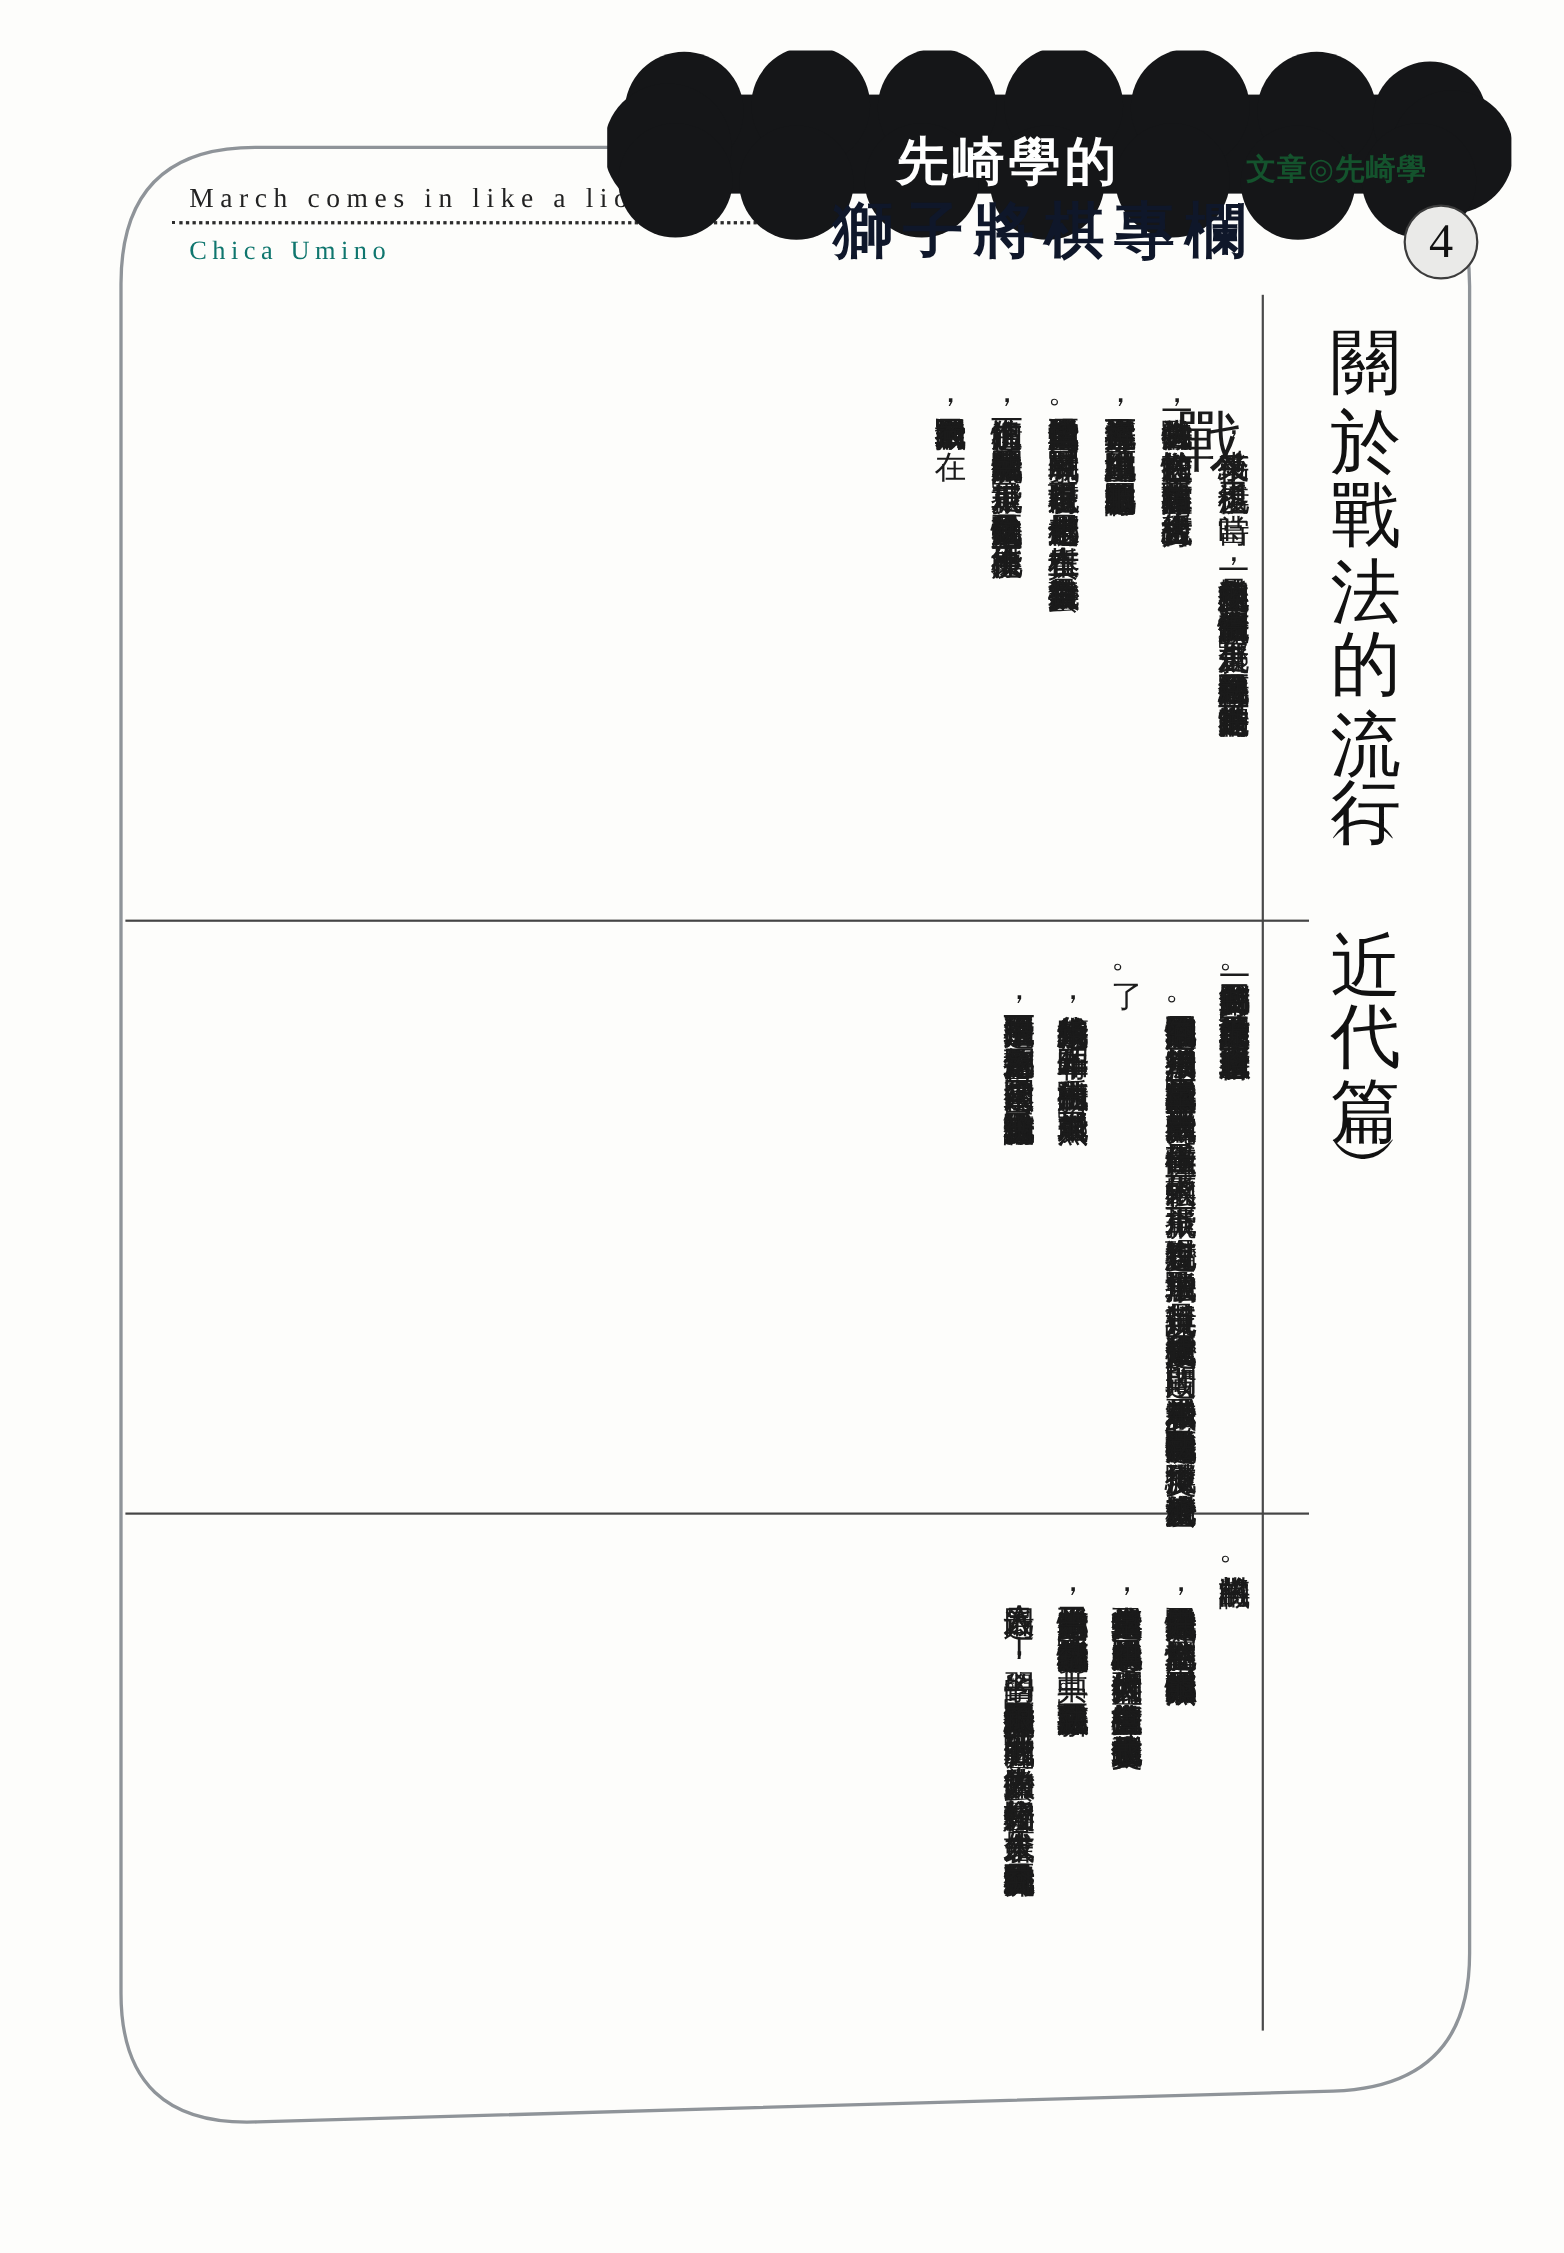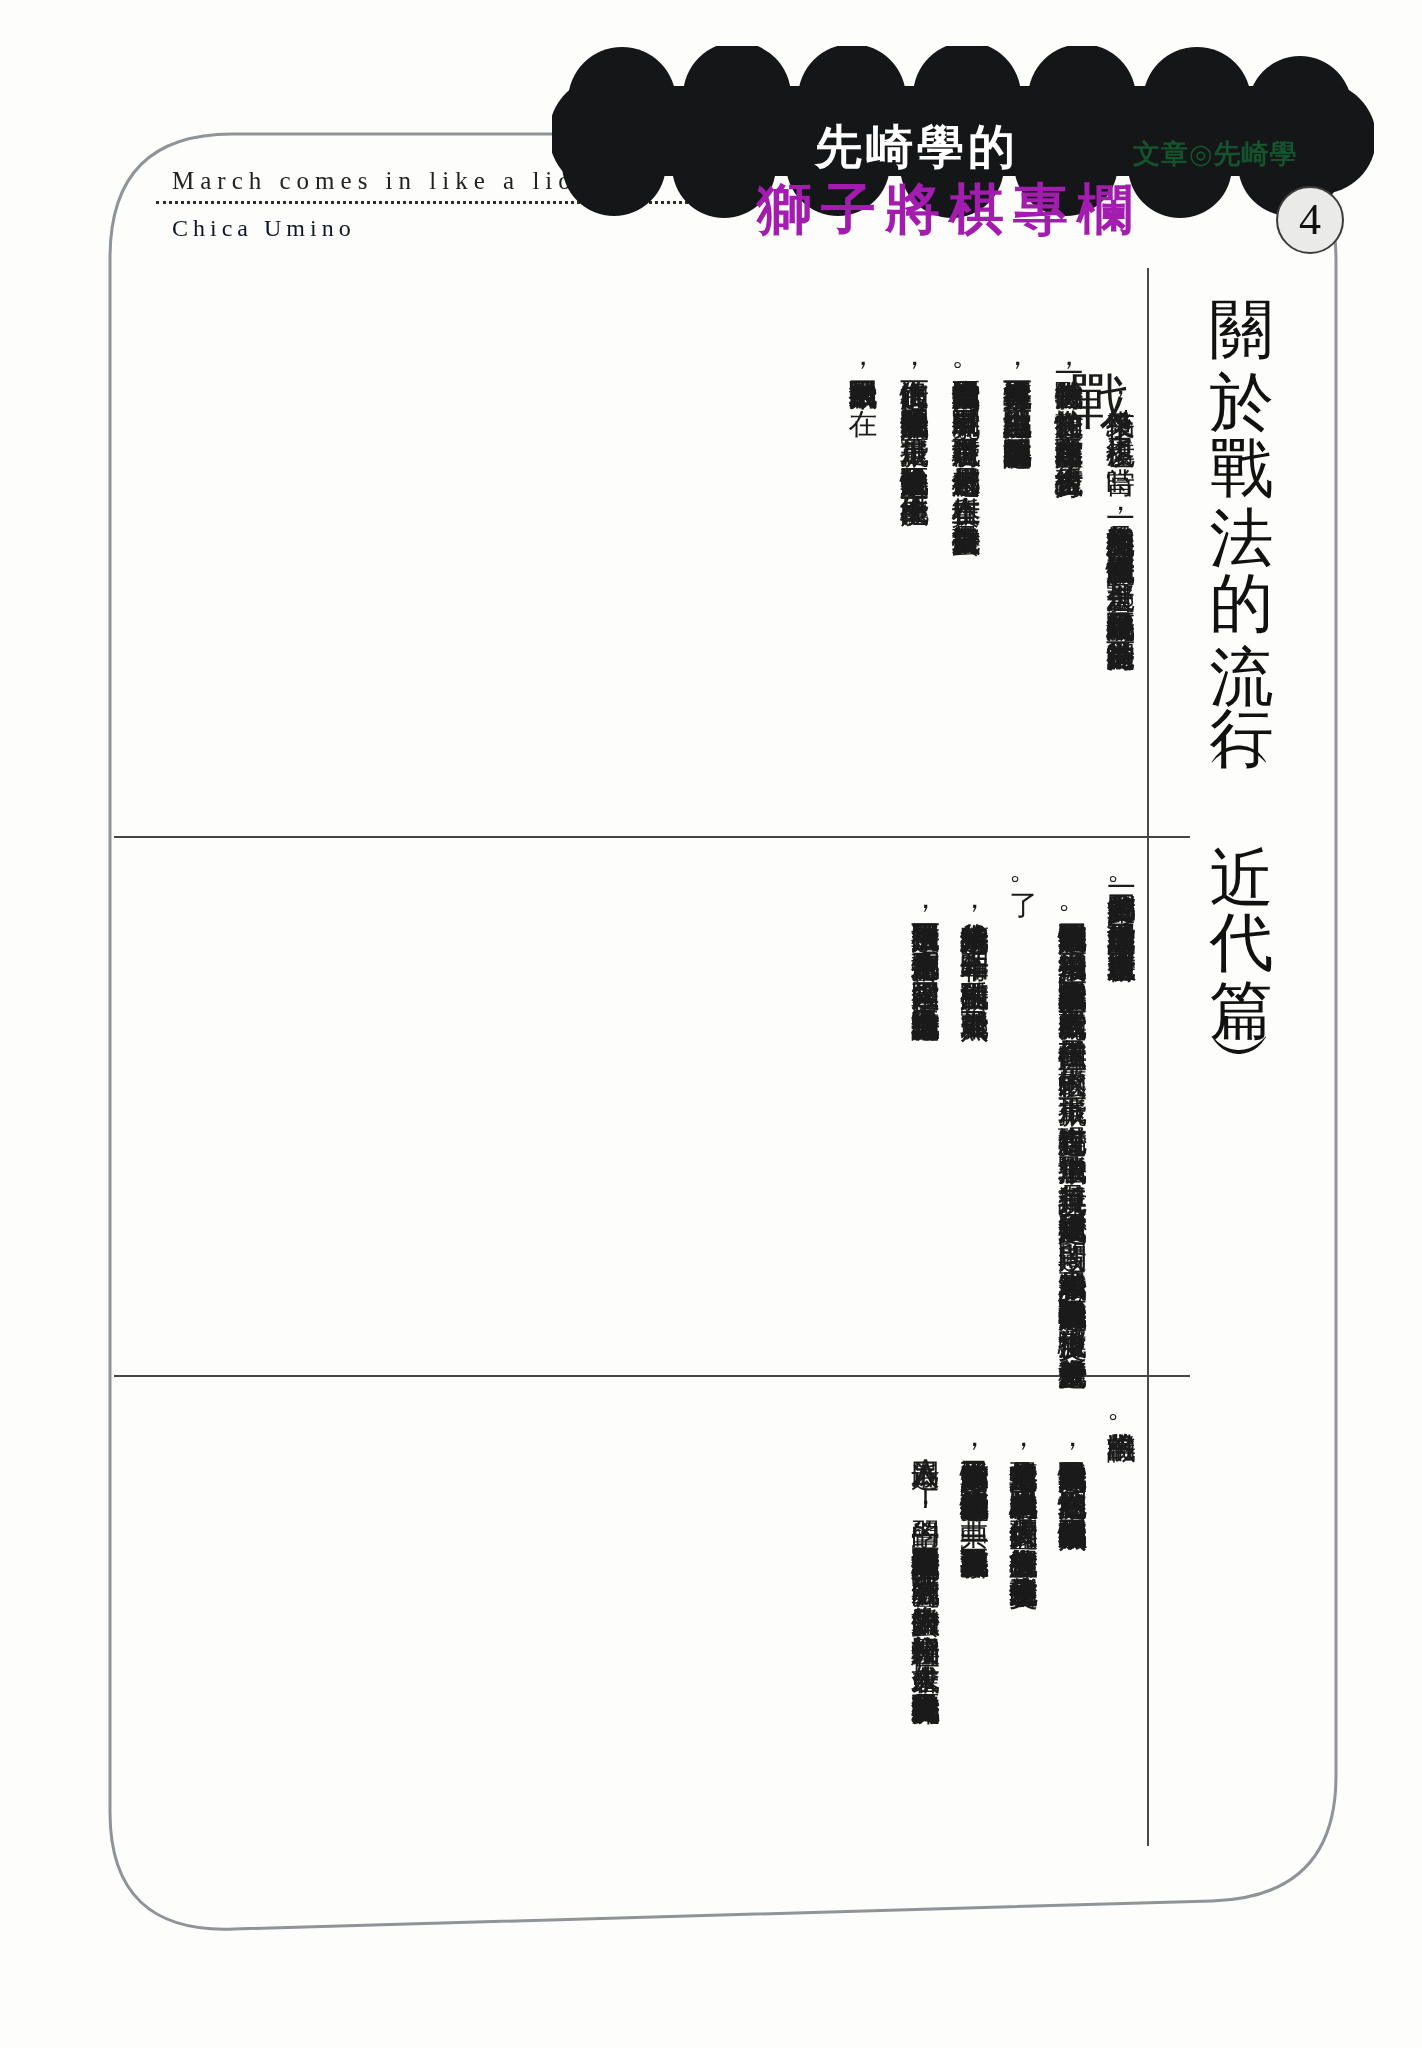--- a/index.html
+++ b/index.html
@@ -8,25 +8,25 @@
     background:#fdfdfb;
     font-family:"Liberation Serif","DejaVu Serif",serif;
     color:#1b1b1b;
   }
   .abs{position:absolute;}
   
   #frame-svg{left:0;top:0;width:1422px;height:2048px;pointer-events:none;z-index:1;}
   
   #series-title{left:172px;top:167px;font-size:25px;letter-spacing:6px;color:#222;z-index:2;white-space:nowrap;}
   #series-dotted{left:156px;top:201px;width:586px;height:0;border-top:3px dotted #2c2c2c;z-index:2;}
-  #series-author{left:172px;top:215px;font-size:24px;letter-spacing:5px;color:#0f172a;z-index:2;white-space:nowrap;}
+  #series-author{left:172px;top:215px;font-size:24px;letter-spacing:5px;color:#0f766e;z-index:2;white-space:nowrap;}
   
   #cloud-svg{left:552px;top:46px;width:822px;height:176px;z-index:3;}
   #column-title-line1{left:815px;top:116px;font-size:47px;font-weight:bold;color:#fff;letter-spacing:4px;z-index:4;white-space:nowrap;}
-  #column-title-line2{left:757px;top:173px;font-size:55px;font-weight:bold;color:#a21caf;letter-spacing:9px;z-index:4;white-space:nowrap;}
+  #column-title-line2{left:757px;top:173px;font-size:55px;font-weight:bold;color:#0f172a;letter-spacing:9px;z-index:4;white-space:nowrap;}
   #byline{left:1133px;top:136px;font-size:27px;font-weight:bold;color:#14532d;letter-spacing:1px;z-index:4;white-space:nowrap;}
   #issue-circle{left:1276px;top:186px;width:64px;height:64px;border-radius:50%;
     background:#eaeae8;border:2px solid #3c3c3c;z-index:5;
     display:flex;align-items:center;justify-content:center;}
   #issue-number{font-size:44px;color:#111;line-height:1;}
   
   #article-title{
     left:1194px;top:250px;width:94px;height:1610px;z-index:2;
     writing-mode:vertical-rl;text-orientation:mixed;
     font-size:64px;line-height:94px;letter-spacing:68px;color:#111;

